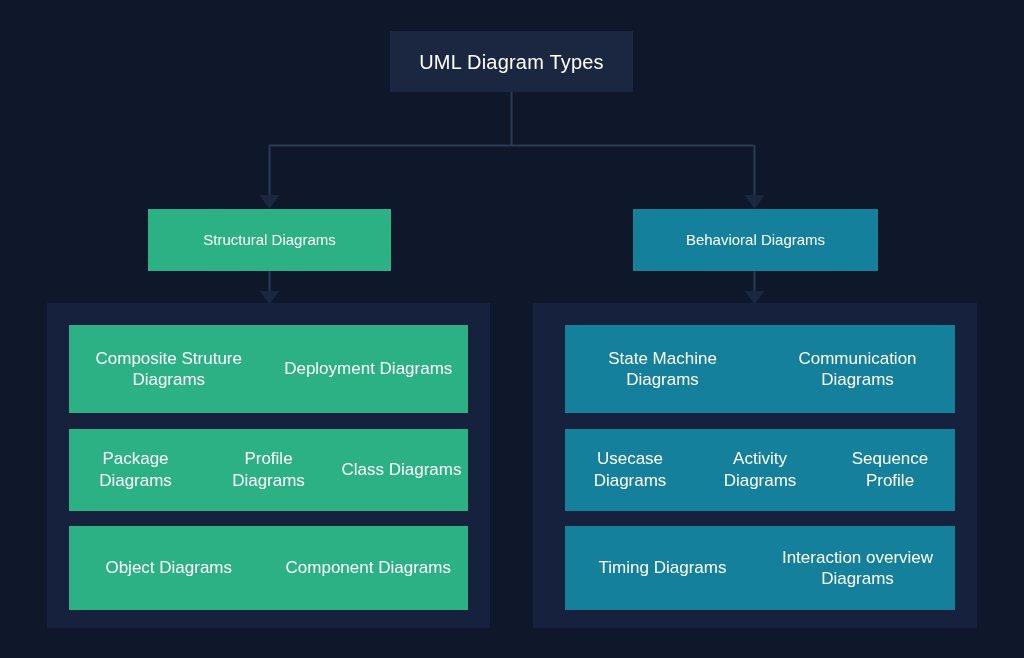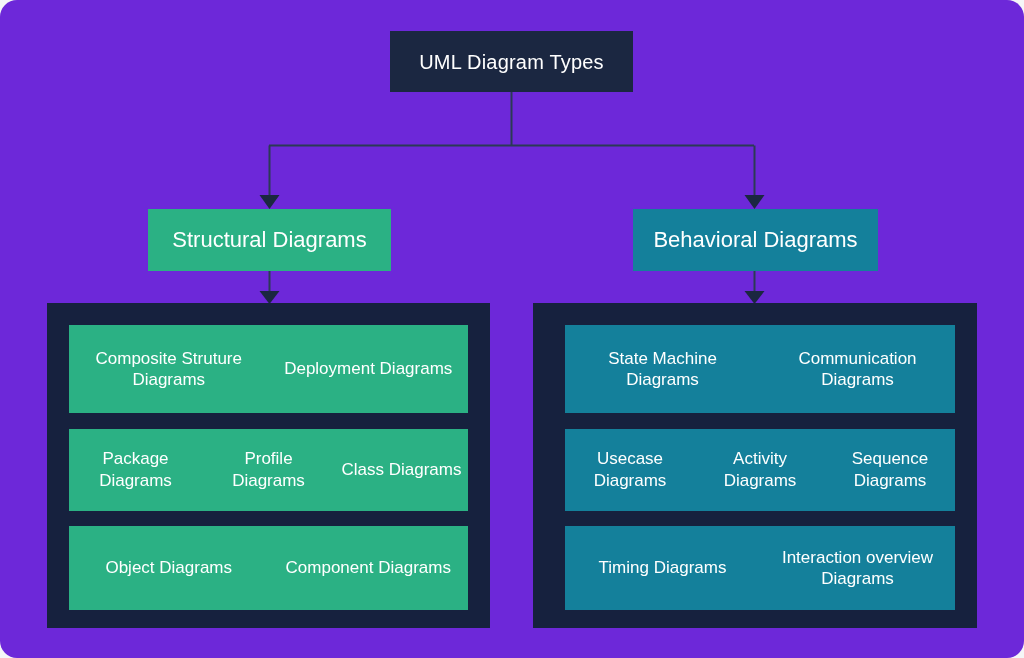--- a/index.html
+++ b/index.html
@@ -10,22 +10,21 @@
     width: 1024px;
     height: 658px;
     background: #f5f6f7;
     font-family: "Liberation Sans", sans-serif;
     overflow: hidden;
   }
   #canvas {
     position: relative;
     width: 1024px;
     height: 658px;
-    background: #6d28d9;
-    border-radius: 17px;
+    background: #0f172a;
   }
 
   
   #connectors {
     position: absolute;
     left: 0;
     top: 0;
     width: 1024px;
     height: 658px;
     pointer-events: none;
@@ -57,21 +56,21 @@
     position: absolute;
     top: 209px;
     height: 62px;
     display: flex;
     align-items: center;
     justify-content: center;
     box-sizing: border-box;
   }
   .cat-box .label {
     color: #ffffff;
-    font-size: 22px;
+    font-size: 15px;
     text-align: right;
     line-height: 1.2;
   }
   #cat-structural {
     left: 148px;
     width: 243px;
     background: #2bb184;
   }
   #cat-behavioral {
     left: 633px;
@@ -201,21 +200,21 @@
         </div>
       </div>
       <div class="panel-row row-1">
         <div class="leaf-box teal" style="flex: 1 1 0%;">
           <span class="label">Usecase Diagrams</span>
         </div>
         <div class="leaf-box teal" style="flex: 1 1 0%;">
           <span class="label">Activity Diagrams</span>
         </div>
         <div class="leaf-box teal" style="flex: 1 1 0%;">
-          <span class="label">Sequence Diagrams</span>
+          <span class="label">Sequence Profile</span>
         </div>
       </div>
       <div class="panel-row row-2">
         <div class="leaf-box teal" style="flex: 1 1 0%;">
           <span class="label">Timing Diagrams</span>
         </div>
         <div class="leaf-box teal" style="flex: 1 1 0%;">
           <span class="label">Interaction overview Diagrams</span>
         </div>
       </div>

